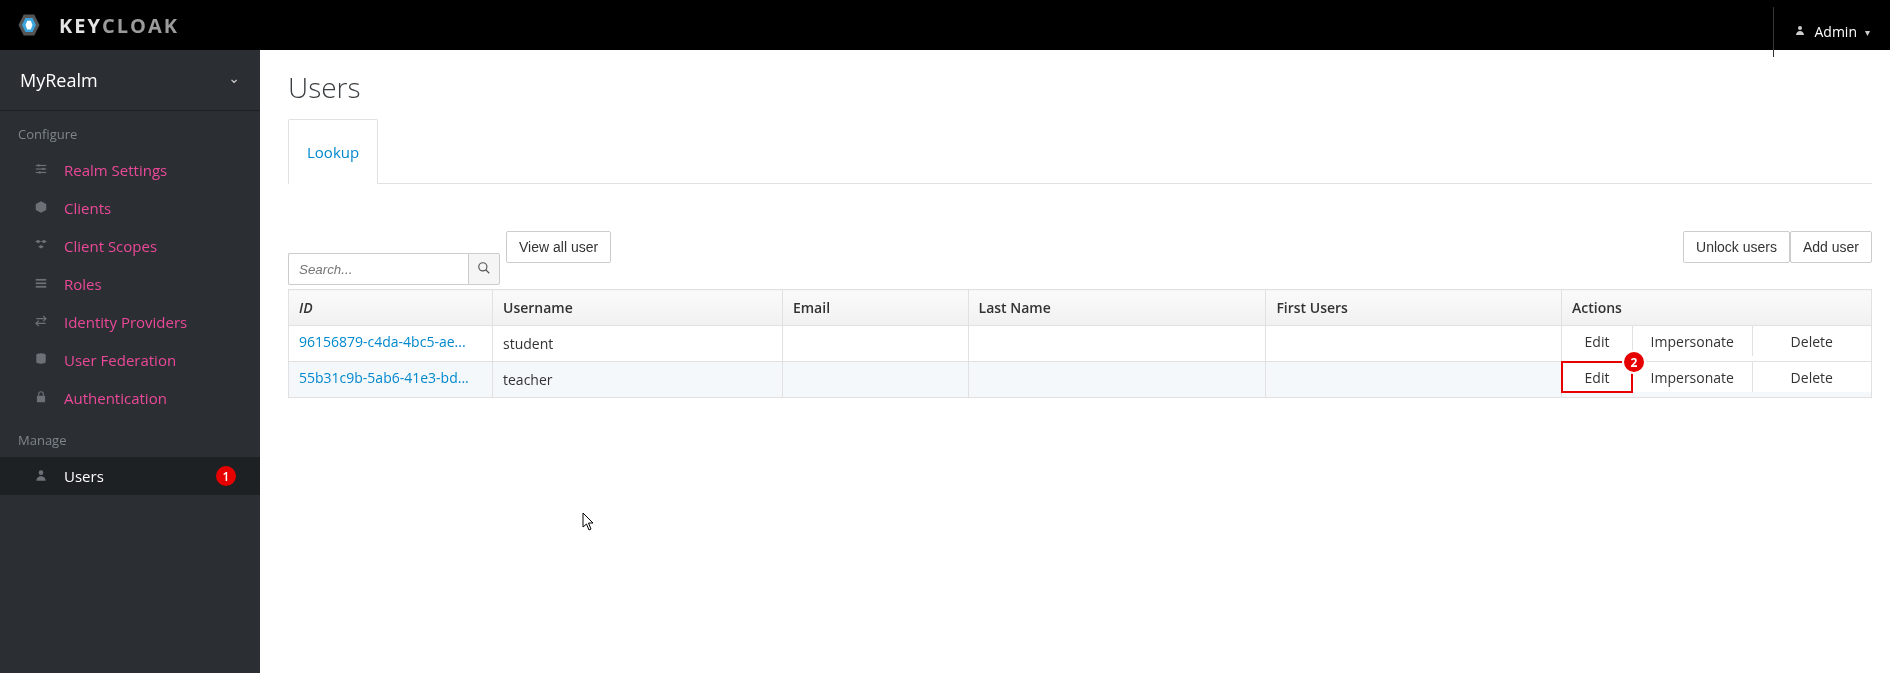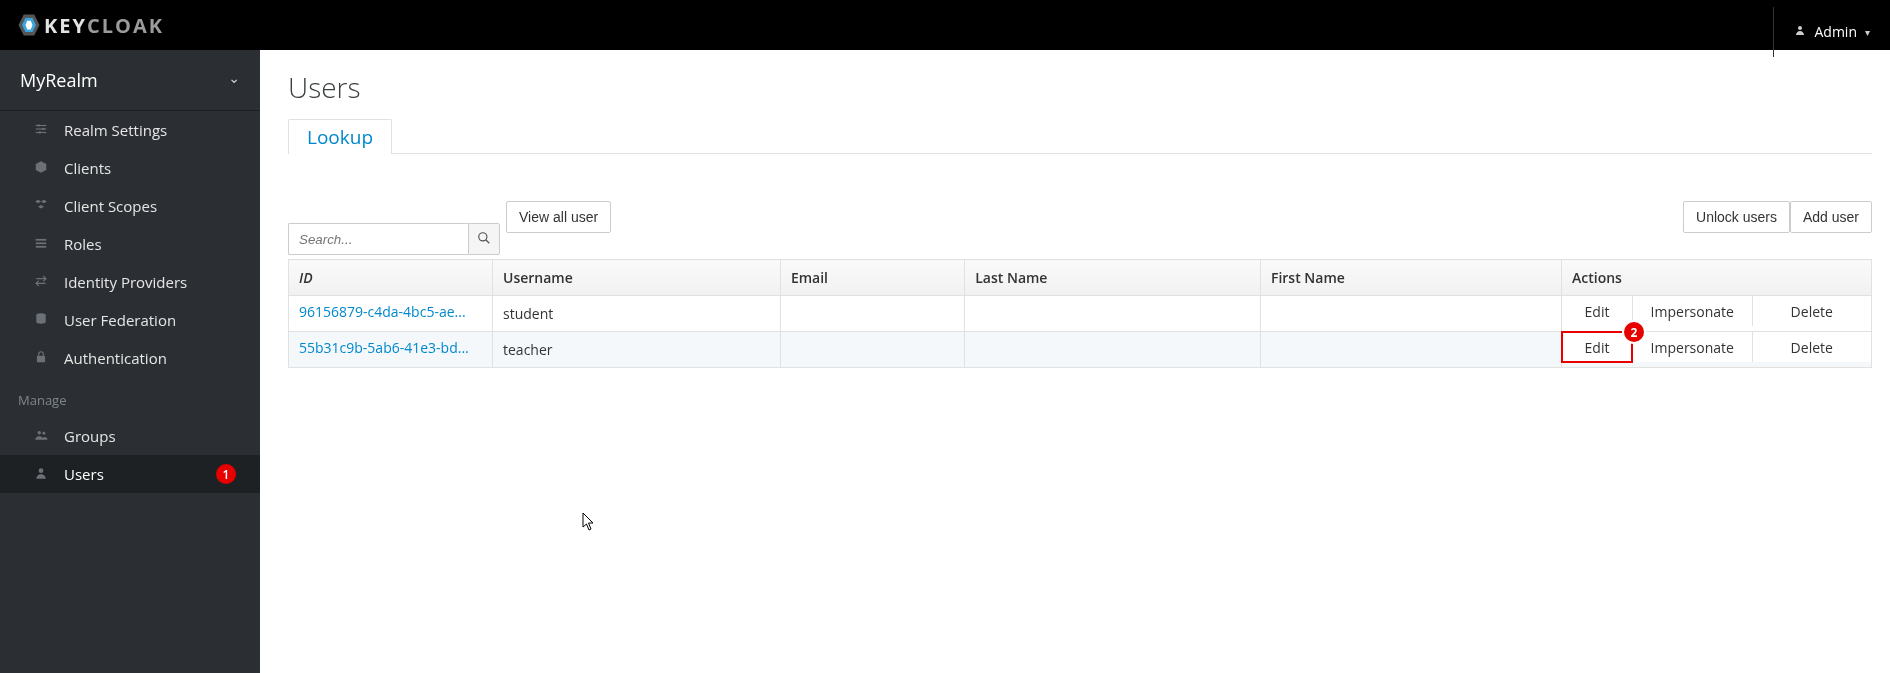--- a/index.html
+++ b/index.html
@@ -15,21 +15,21 @@
     height: 50px;
     background: #000;
     display: flex;
     align-items: center;
     justify-content: space-between;
     padding: 0 20px 0 15px;
   }
   .logo {
     display: flex;
     align-items: center;
-    gap: 1px;
+    gap: 16px;
     color: #fff;
     font-weight: 600;
     letter-spacing: 2px;
     font-size: 20px;
   }
   .logo-glyph {
     width: 28px; height: 28px;
     position: relative;
   }
   .logo-glyph svg { display:block; }
@@ -75,21 +75,21 @@
   .nav-section-label {
     padding: 14px 18px 8px 18px;
     font-size: 13px;
     color: #7e868c;
   }
   .nav-item {
     display: flex;
     align-items: center;
     gap: 14px;
     padding: 9px 18px 9px 32px;
-    color: #e5e5e5;
+    color: #ec4899;
     font-size: 15px;
     cursor: pointer;
     position: relative;
   }
   .nav-item.active {
     background: #1d2124;
     color: #fff;
   }
   .nav-item .nicon {
     width: 18px; text-align: center;
@@ -121,26 +121,26 @@
     font-size: 28px;
     font-weight: 300;
     color: #3b3f42;
     margin-bottom: 12px;
   }
   .tabs {
     border-bottom: 1px solid #e1e1e1;
     display: flex;
   }
   .tab {
-    padding: 4px 18px;
+    padding: 22px 18px;
     border: 1px solid #e1e1e1;
     border-bottom: none;
     background: #fff;
     color: #0088ce;
-    font-size: 19px;
+    font-size: 15px;
     border-radius: 2px 2px 0 0;
     position: relative;
     top: 1px;
     cursor: pointer;
   }
   .toolbar {
     margin-top: 25px;
     display: flex;
     align-items: center;
     justify-content: space-between;
@@ -297,20 +297,21 @@
   </div>
 </div>
 
 <div class="container">
   <aside class="sidebar">
     <div class="realm-selector">
       <span>MyRealm</span>
       <span class="chev">⌄</span>
     </div>
     <div id="nav-root">
+        <div class="nav-section-label">Configure</div>
         <div class="nav-item">
           <span class="nicon"><svg width="14" height="14" viewBox="0 0 24 24" fill="#6b7177">
               <rect x="3" y="5" width="18" height="2"></rect>
               <rect x="3" y="11" width="18" height="2"></rect>
               <rect x="3" y="17" width="18" height="2"></rect>
               <circle cx="8" cy="6" r="2"></circle>
               <circle cx="16" cy="12" r="2"></circle>
               <circle cx="10" cy="18" r="2"></circle>
             </svg></span>
           <span>Realm Settings</span>
@@ -350,29 +351,20 @@
           <span>User Federation</span>
         </div>
         <div class="nav-item">
           <span class="nicon"><svg width="14" height="14" viewBox="0 0 24 24" fill="#6b7177">
               <rect x="5" y="10" width="14" height="11" rx="1"></rect>
               <path d="M8 10V7a4 4 0 118 0v3" fill="none" stroke="#6b7177" stroke-width="2"></path>
             </svg></span>
           <span>Authentication</span>
         </div>
         <div class="nav-section-label">Manage</div>
-        <div class="nav-item">
-          <span class="nicon"><svg width="14" height="14" viewBox="0 0 24 24" fill="#6b7177">
-              <circle cx="9" cy="8" r="3"></circle>
-              <circle cx="17" cy="9" r="2.5"></circle>
-              <path d="M2 20c0-3.3 3.1-6 7-6s7 2.7 7 6"></path>
-              <path d="M14 20c0-2.5 2-4.5 4.5-4.5S23 17.5 23 20"></path>
-            </svg></span>
-          <span>Groups</span>
-        </div>
         <div class="nav-item active">
           <span class="nicon"><svg width="14" height="14" viewBox="0 0 24 24" fill="#6b7177">
               <circle cx="12" cy="8" r="4"></circle>
               <path d="M4 22c0-4.4 3.6-8 8-8s8 3.6 8 8"></path>
             </svg></span>
           <span>Users</span>
           <span class="nav-badge">1</span>
         </div>
       </div>
   </aside>
@@ -405,21 +397,21 @@
       </div>
     </div>
 
     <table class="data">
       <thead>
           <tr id="thead-row">
             <th style="width: 204px; font-style: italic;">ID</th>
             <th>Username</th>
             <th>Email</th>
             <th>Last Name</th>
-            <th>First Name</th>
+            <th>First Users</th>
             <th style="width: 310px;">Actions</th>
           </tr>
         </thead>
       <tbody id="tbody">
           <tr>
             <td class="idcell"><a href="#">96156879-c4da-4bc5-ae...</a></td>
             <td>student</td>
             <td></td>
             <td></td>
             <td></td>

